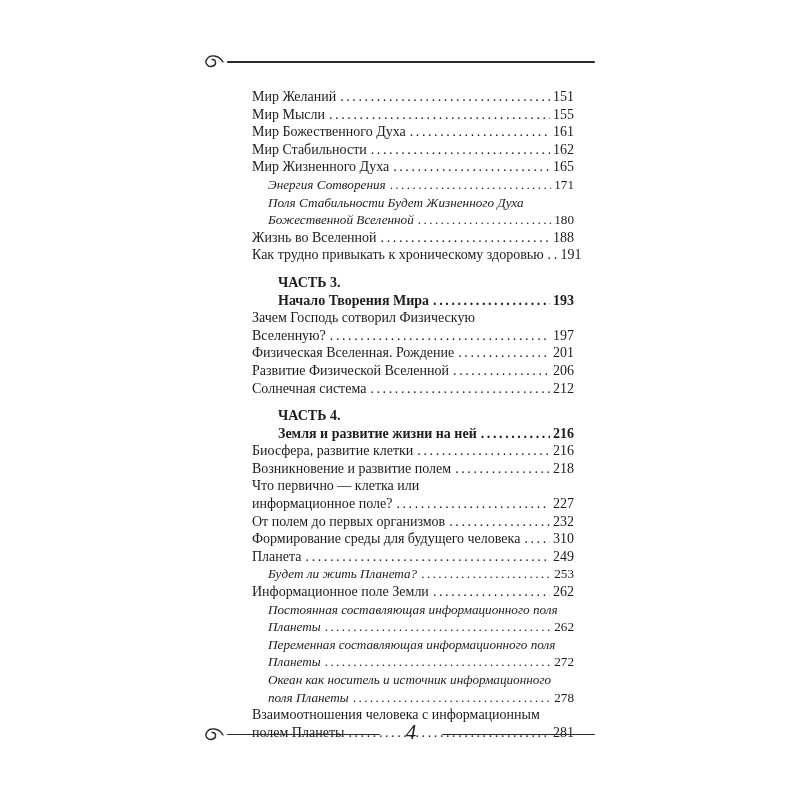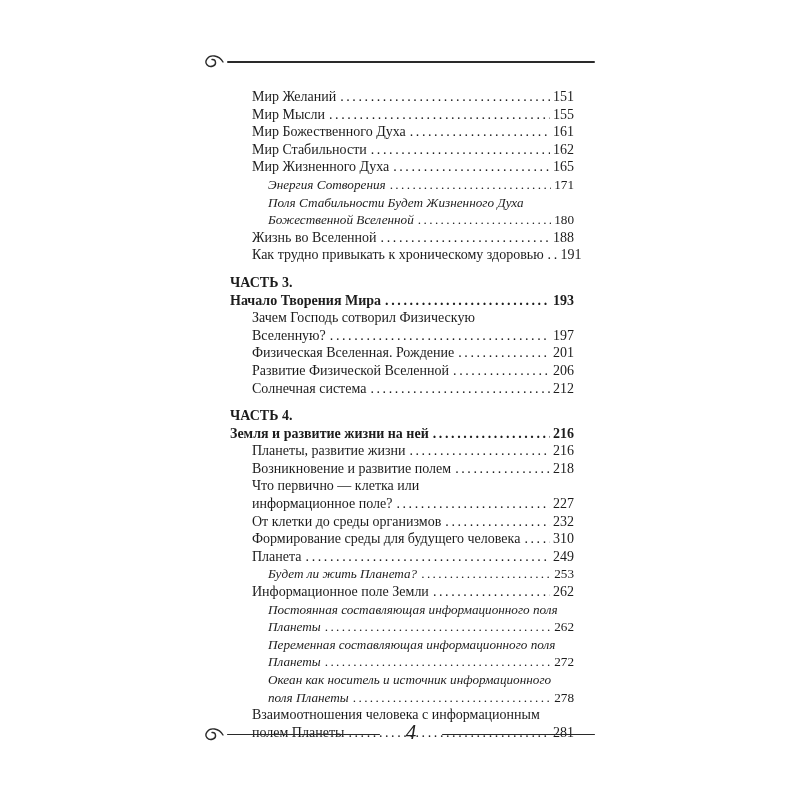--- a/index.html
+++ b/index.html
@@ -54,21 +54,21 @@
     top: 88px;
     width: 344px;
     font-size: 14px;
     line-height: 17.6px;
   }
   .entry { margin: 0; }
   .entry.gap { margin-top: 10px; }
   .entry.normal .label, .entry.normal .dots::after, .entry.normal .pagenum { font-style: normal; }
   .entry.bold { font-weight: bold; }
   .entry.italic { font-style: italic; font-size: 13.2px; }
-  .entry.indent-0 { padding-left: 0; }
+  .entry.indent-0 { padding-left: 0; margin-left: 48px; }
   .entry.indent-1 { padding-left: 22px; }
   .entry.indent-2 { padding-left: 38px; }
 
   .line {
     display: flex;
     align-items: baseline;
     white-space: nowrap;
   }
   .label { flex: 0 0 auto; }
   .dots {
@@ -220,21 +220,21 @@
       </div>
       <div class="entry bold indent-0">
         <div class="line">
           <span class="label">Земля и развитие жизни на ней</span>
           <span class="dots"></span>
           <span class="pagenum">216</span>
         </div>
       </div>
       <div class="entry normal indent-1">
         <div class="line">
-          <span class="label">Планеты, развитие жизни</span>
+          <span class="label">Биосфера, развитие клетки</span>
           <span class="dots"></span>
           <span class="pagenum">216</span>
         </div>
       </div>
       <div class="entry normal indent-1">
         <div class="line">
           <span class="label">Возникновение и развитие полем</span>
           <span class="dots"></span>
           <span class="pagenum">218</span>
         </div>
@@ -244,21 +244,21 @@
           <span class="label">Что первично — клетка или</span>
         </div>
         <div class="line">
           <span class="label">информационное поле?</span>
           <span class="dots"></span>
           <span class="pagenum">227</span>
         </div>
       </div>
       <div class="entry normal indent-1">
         <div class="line">
-          <span class="label">От клетки до среды организмов</span>
+          <span class="label">От полем до первых организмов</span>
           <span class="dots"></span>
           <span class="pagenum">232</span>
         </div>
       </div>
       <div class="entry normal indent-1">
         <div class="line">
           <span class="label">Формирование среды для будущего человека</span>
           <span class="dots"></span>
           <span class="pagenum">310</span>
         </div>

